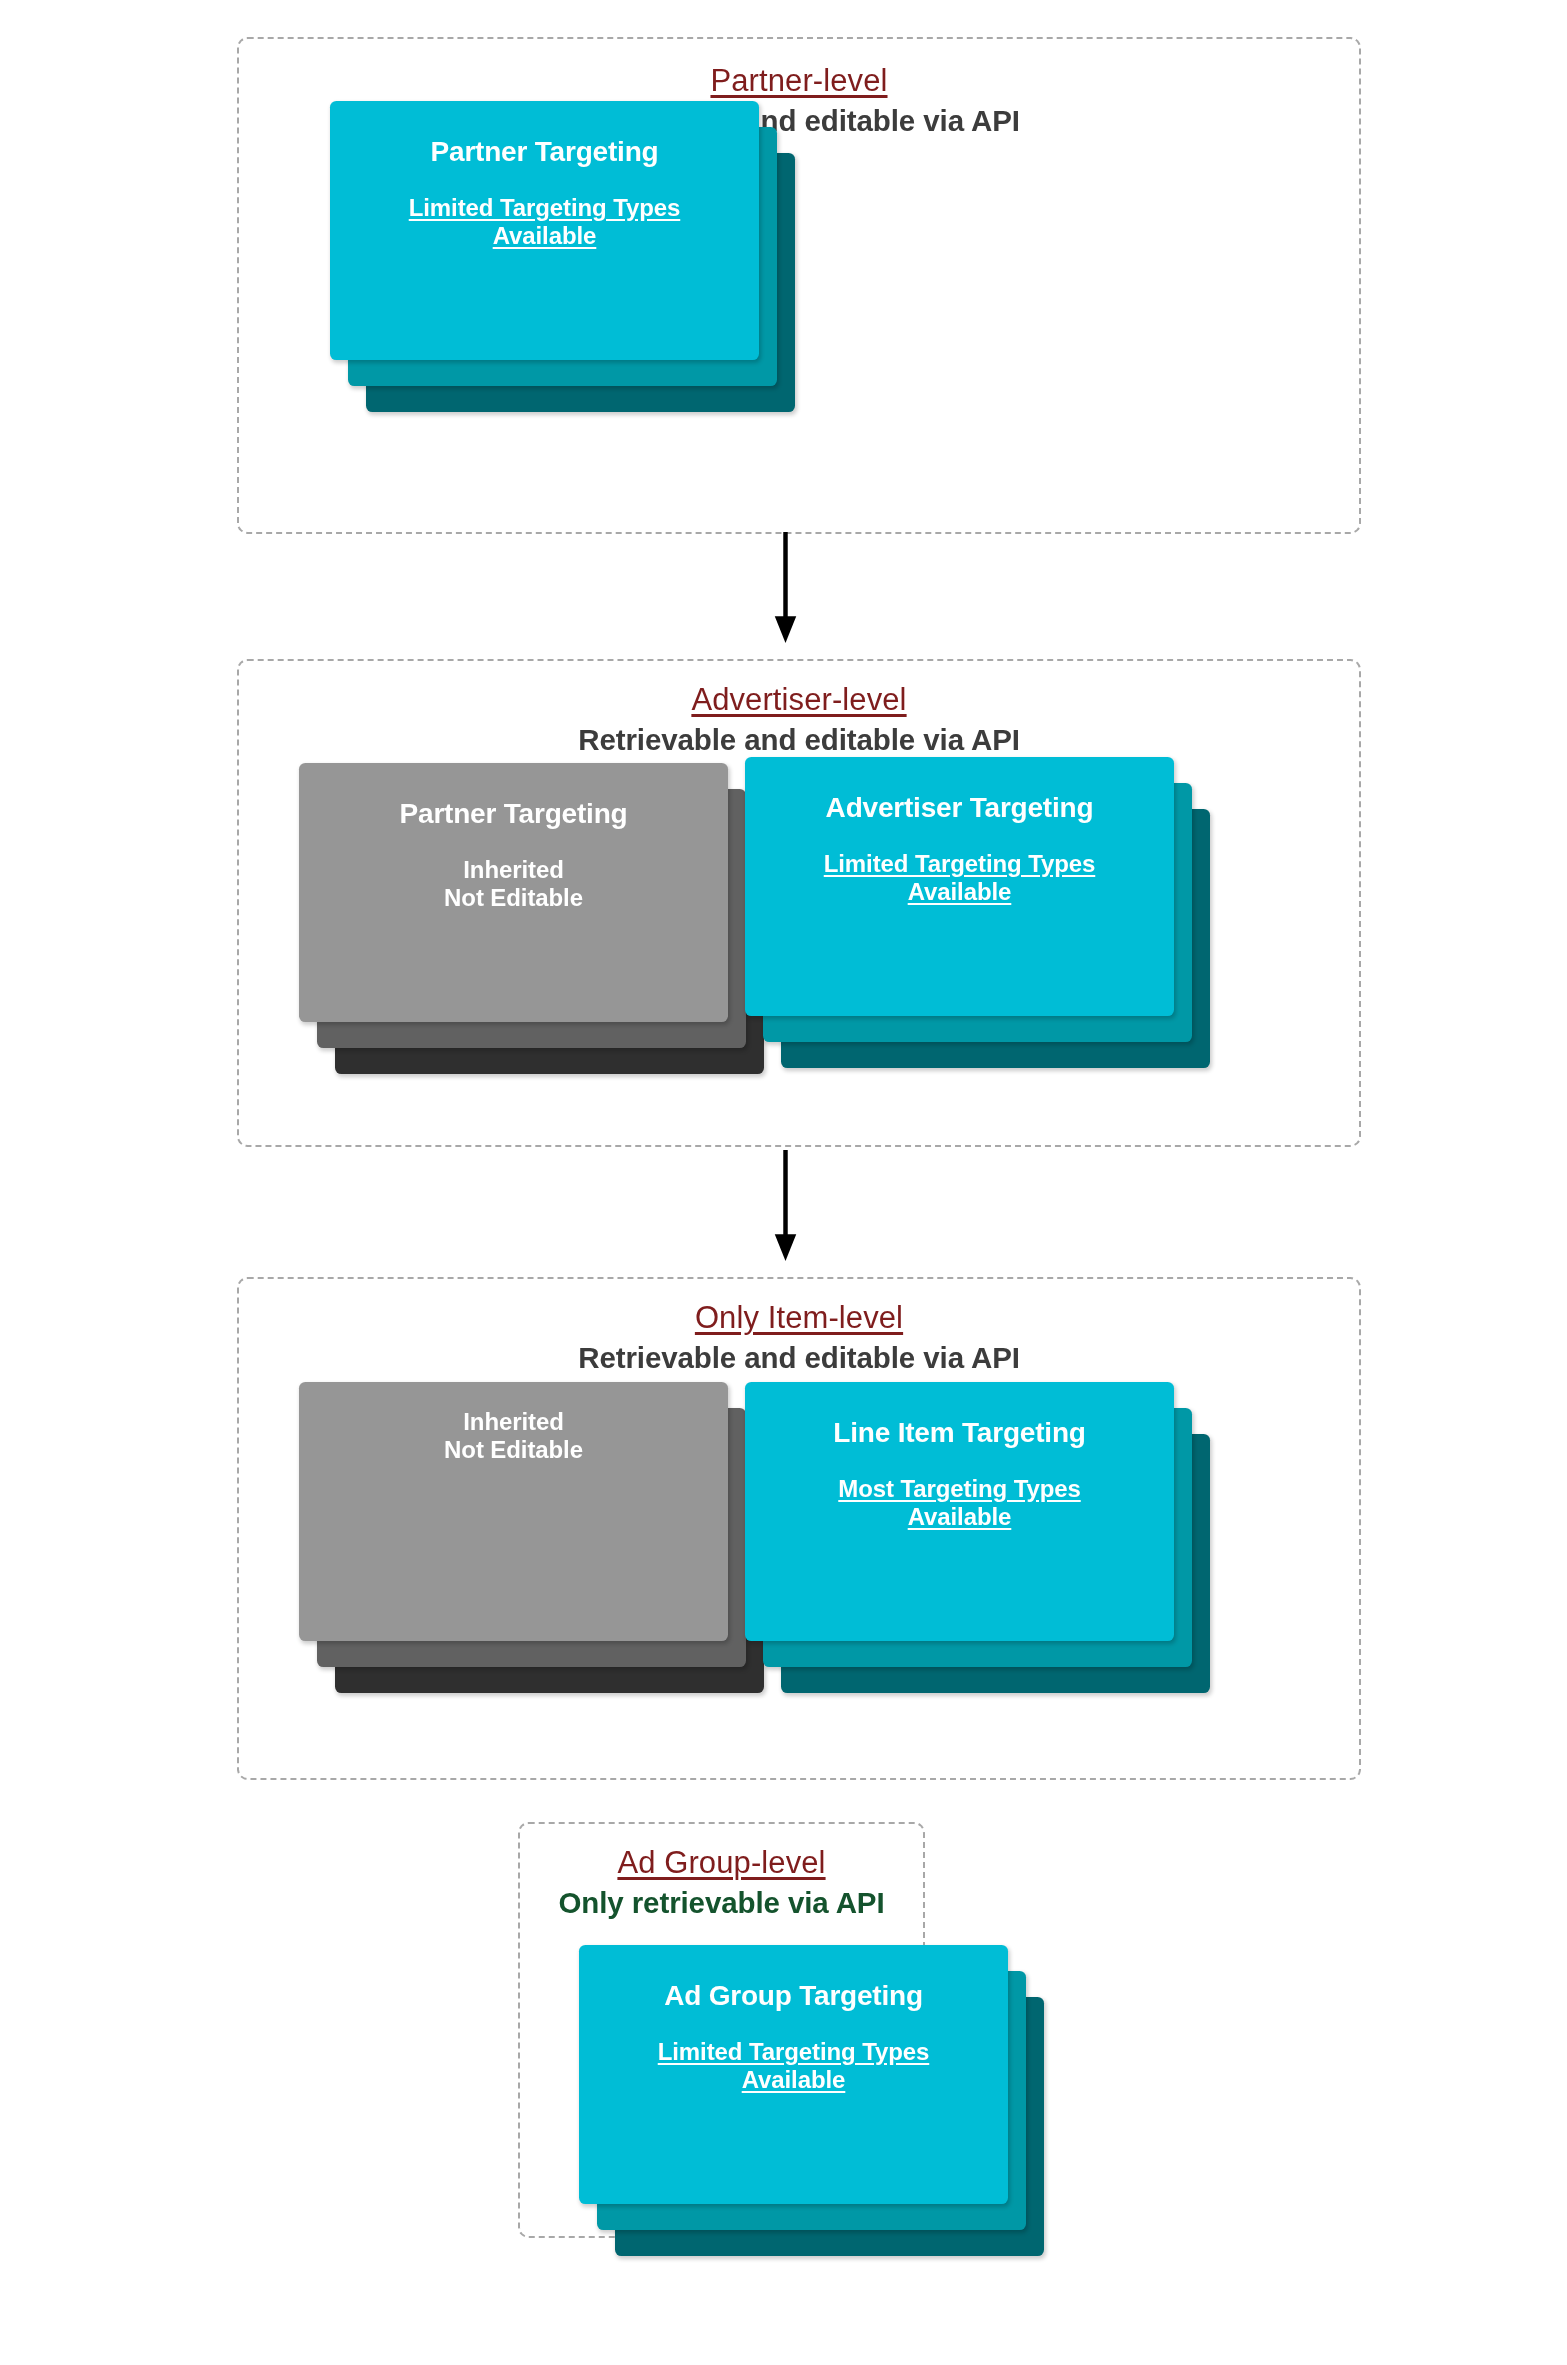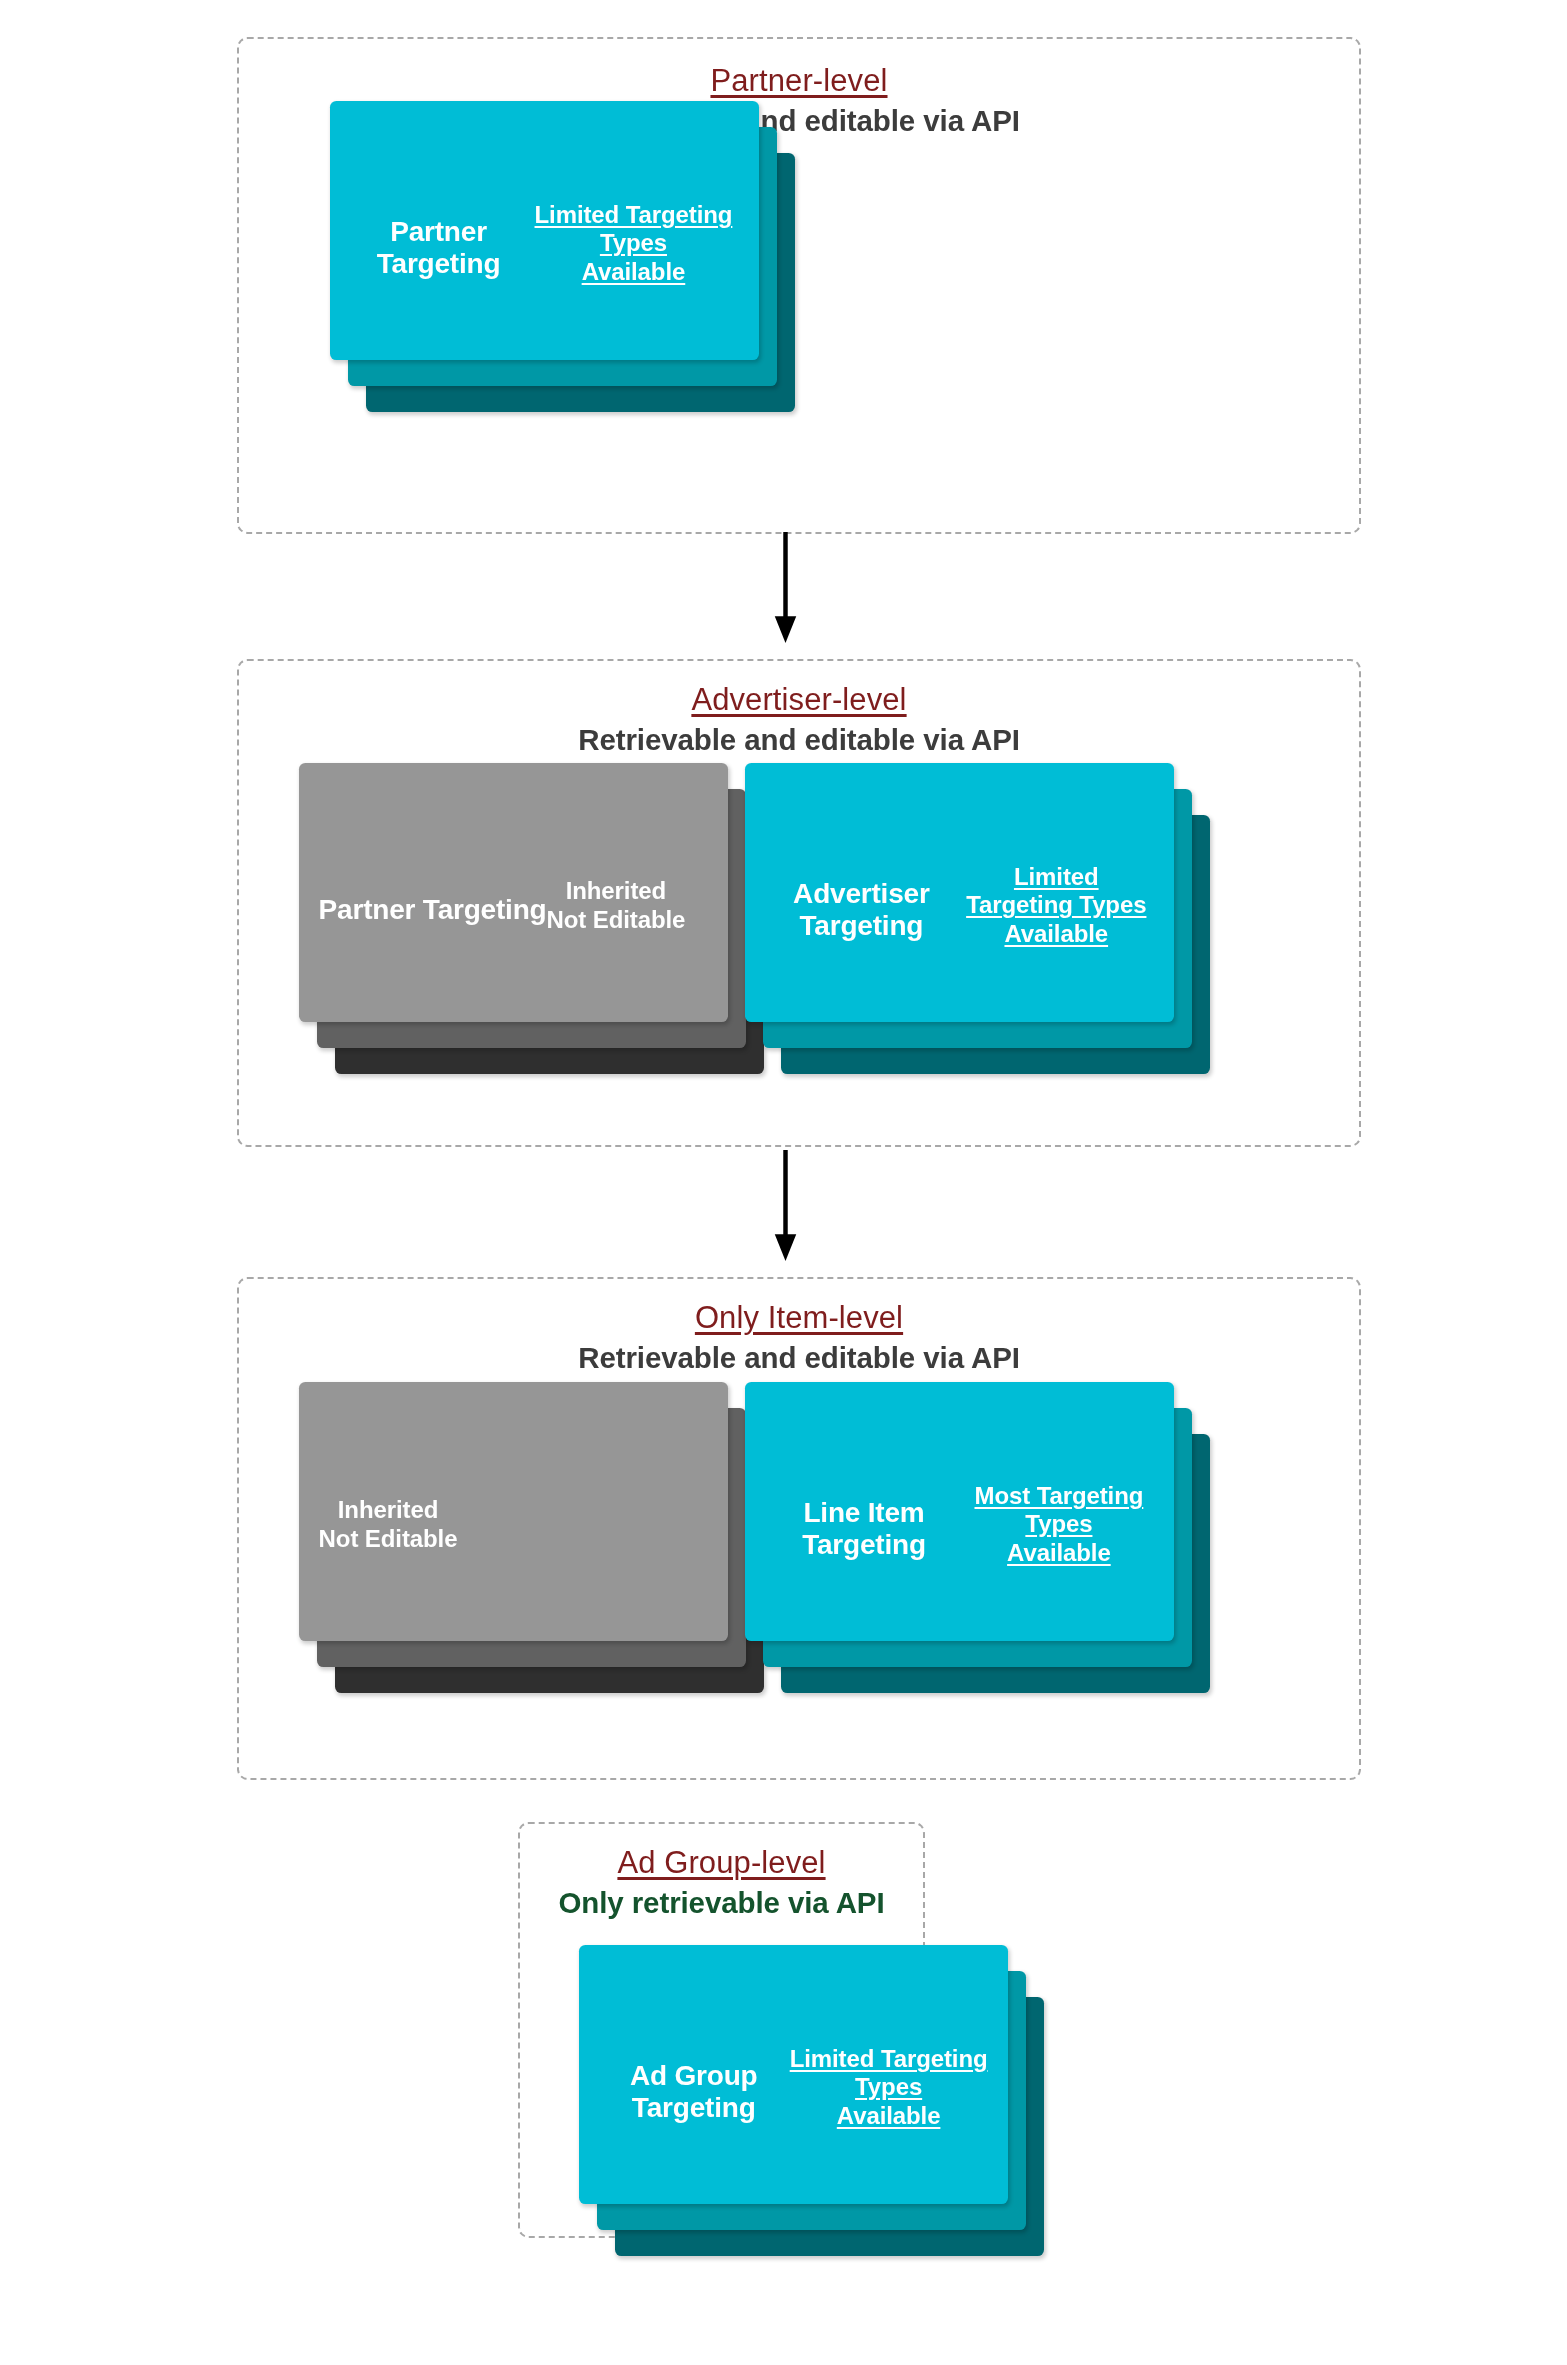--- a/index.html
+++ b/index.html
@@ -94,21 +94,21 @@
   .stack-gray .back  { background: #2f2f2f; }
   .stack-gray .mid   { background: #616161; }
   .stack-gray .front { background: #969696; }
 
   .card-body {
     position: absolute;
     left: 0; right: 0;
     top: 0;
     height: 259px;
     display: flex;
-    flex-direction: row;
+    flex-direction: column;
     align-items: center;
     justify-content: flex-start;
     padding: 0 19.6px;
     box-sizing: border-box;
     text-align: center;
     color: #ffffff;
     z-index: 5;
   }
   .card-title {
     font-size: 28px;
@@ -127,21 +127,21 @@
   .card-note.linky {
     text-decoration: underline;
     text-underline-offset: 2.7px;
   }
   .card-title.two-line { margin-top: 29px; }
   .card-title.two-line + .card-note { margin-top: 18px; }
 
   
   #stack-partner-1  { left: 330px; top: 101px; }      
   #stack-partner-2  { left: 60px;  top: 102px; }
-  #stack-advertiser { left: 506px; top: 102px; }
+  #stack-advertiser { left: 506px; top: 96px; }
   #stack-partneradv { left: 60px;  top: 103px; }
   #stack-lineitem   { left: 506px; top: 103px; }
   #stack-adgroup    { left: 59px;  top: 121px; }
 
   
   .flow-arrow {
     position: absolute;
     width: 27px;
     height: 111px;
   }

